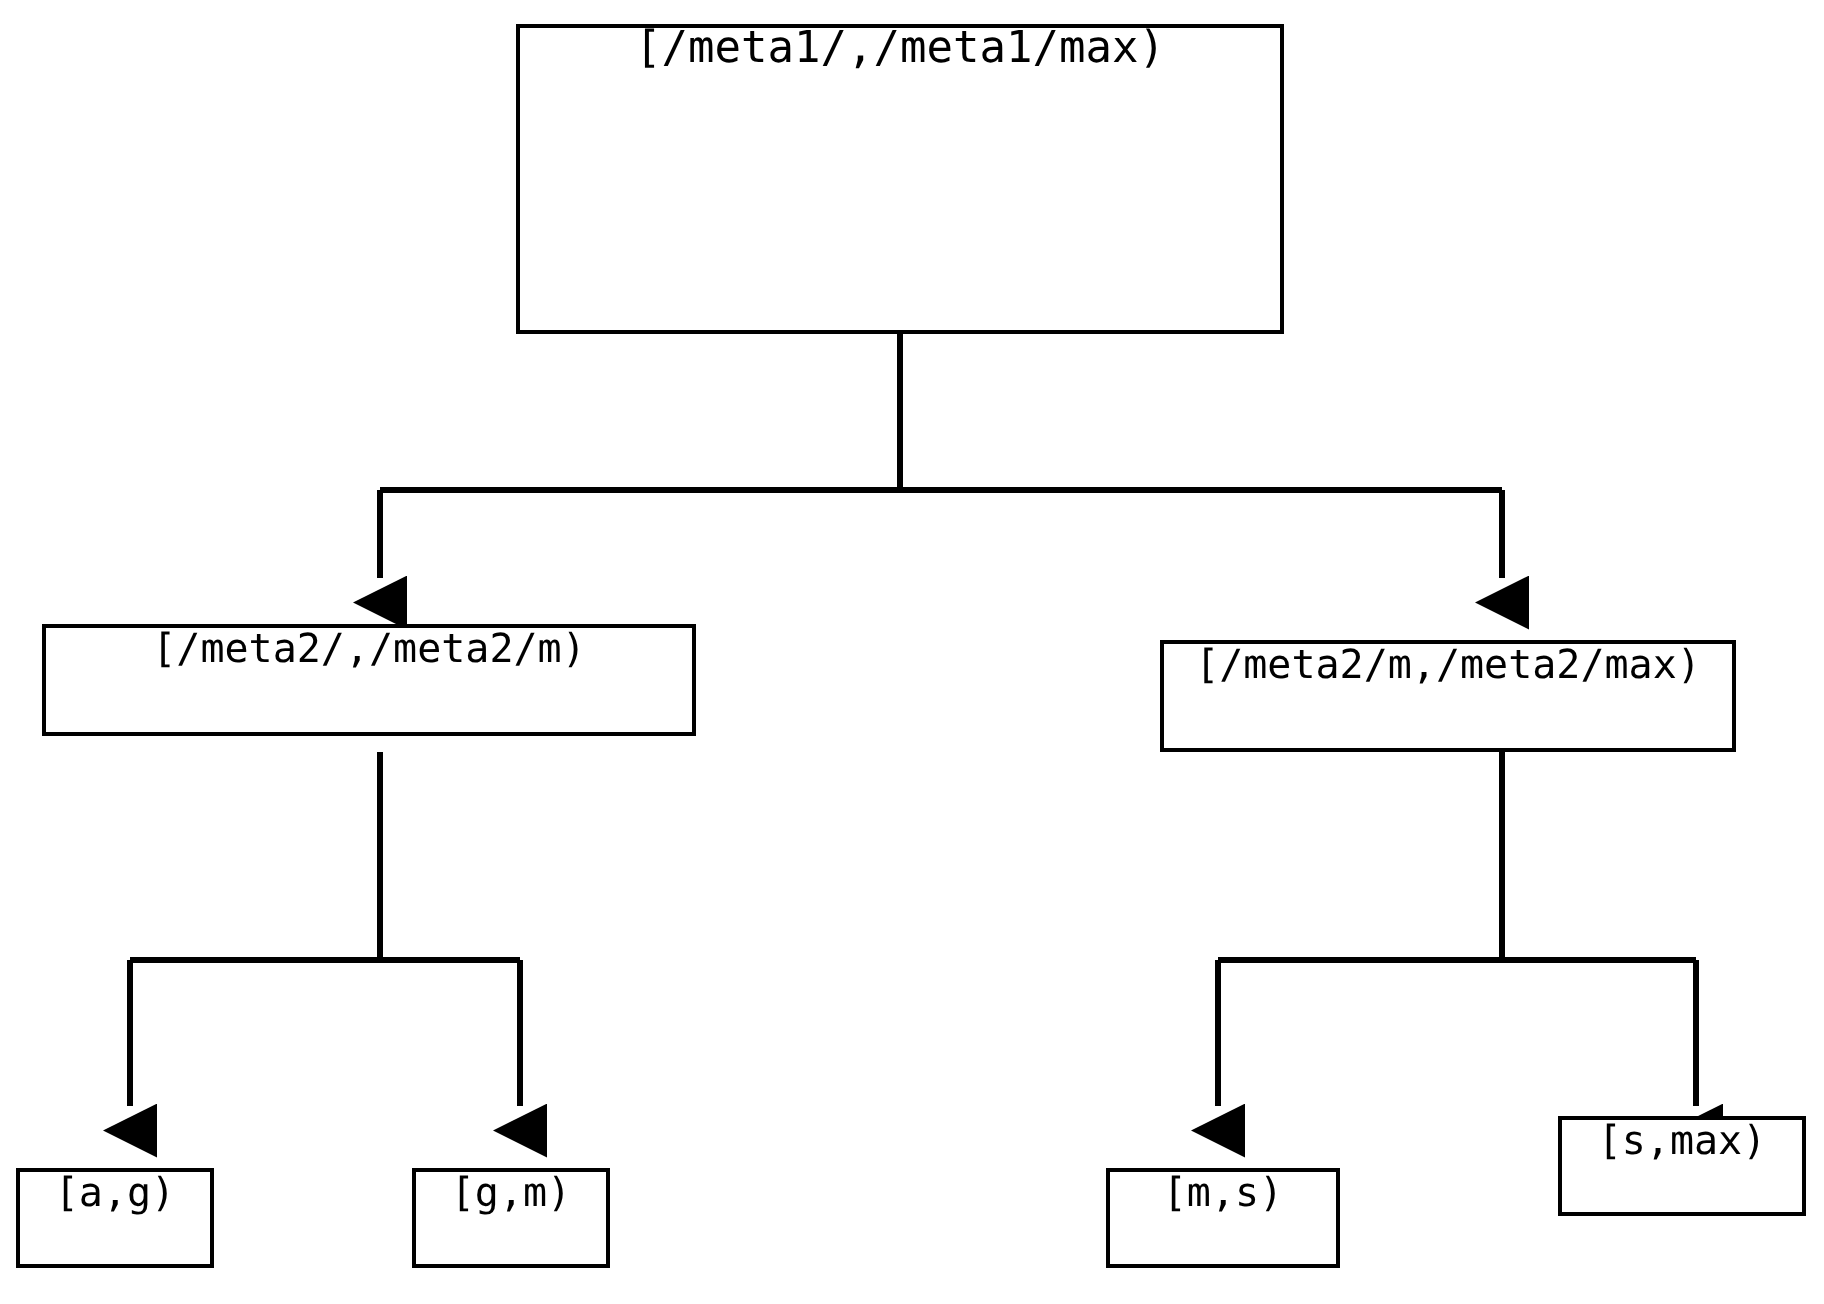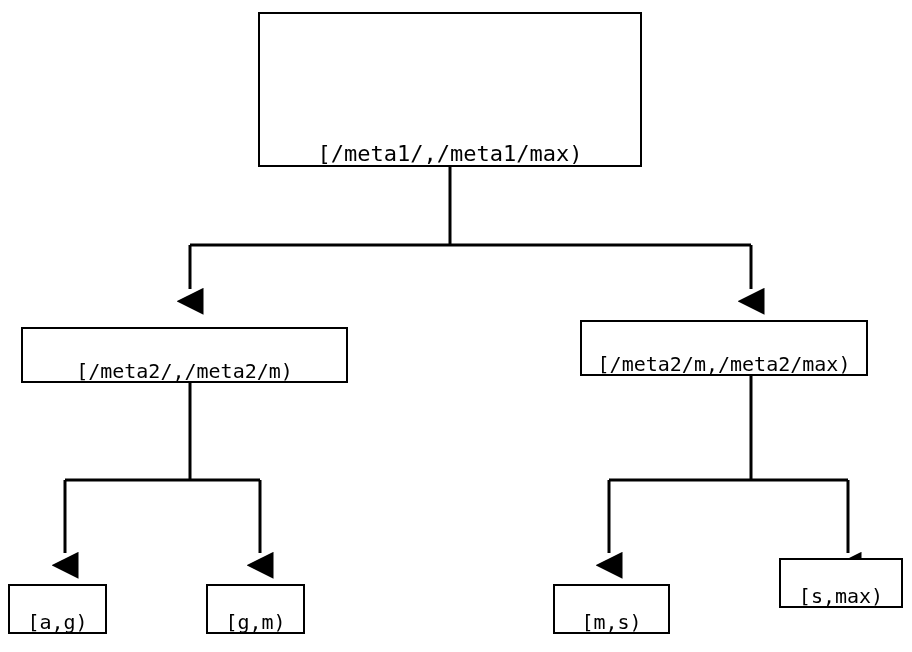--- a/index.html
+++ b/index.html
@@ -24,40 +24,40 @@
     top: 0;
     width: 912px;
     height: 652px;
   }
   .node-box {
     position: absolute;
     box-sizing: border-box;
     background: #ffffff;
     border: 2px solid #000000;
     display: flex;
-    align-items: flex-end;
+    align-items: flex-start;
     justify-content: center;
     color: #000000;
     white-space: pre;
     letter-spacing: 0px;
   }
   .node-label {
     display: block;
     line-height: 1;
   }
   .node-root {
     left: 258px;
     top: 12px;
     width: 384px;
     height: 155px;
     font-size: 22px;
   }
   .node-mid-left {
     left: 21px;
-    top: 327px;
+    top: 312px;
     width: 327px;
     height: 56px;
     font-size: 20px;
   }
   .node-mid-right {
     left: 580px;
     top: 320px;
     width: 288px;
     height: 56px;
     font-size: 20px;

